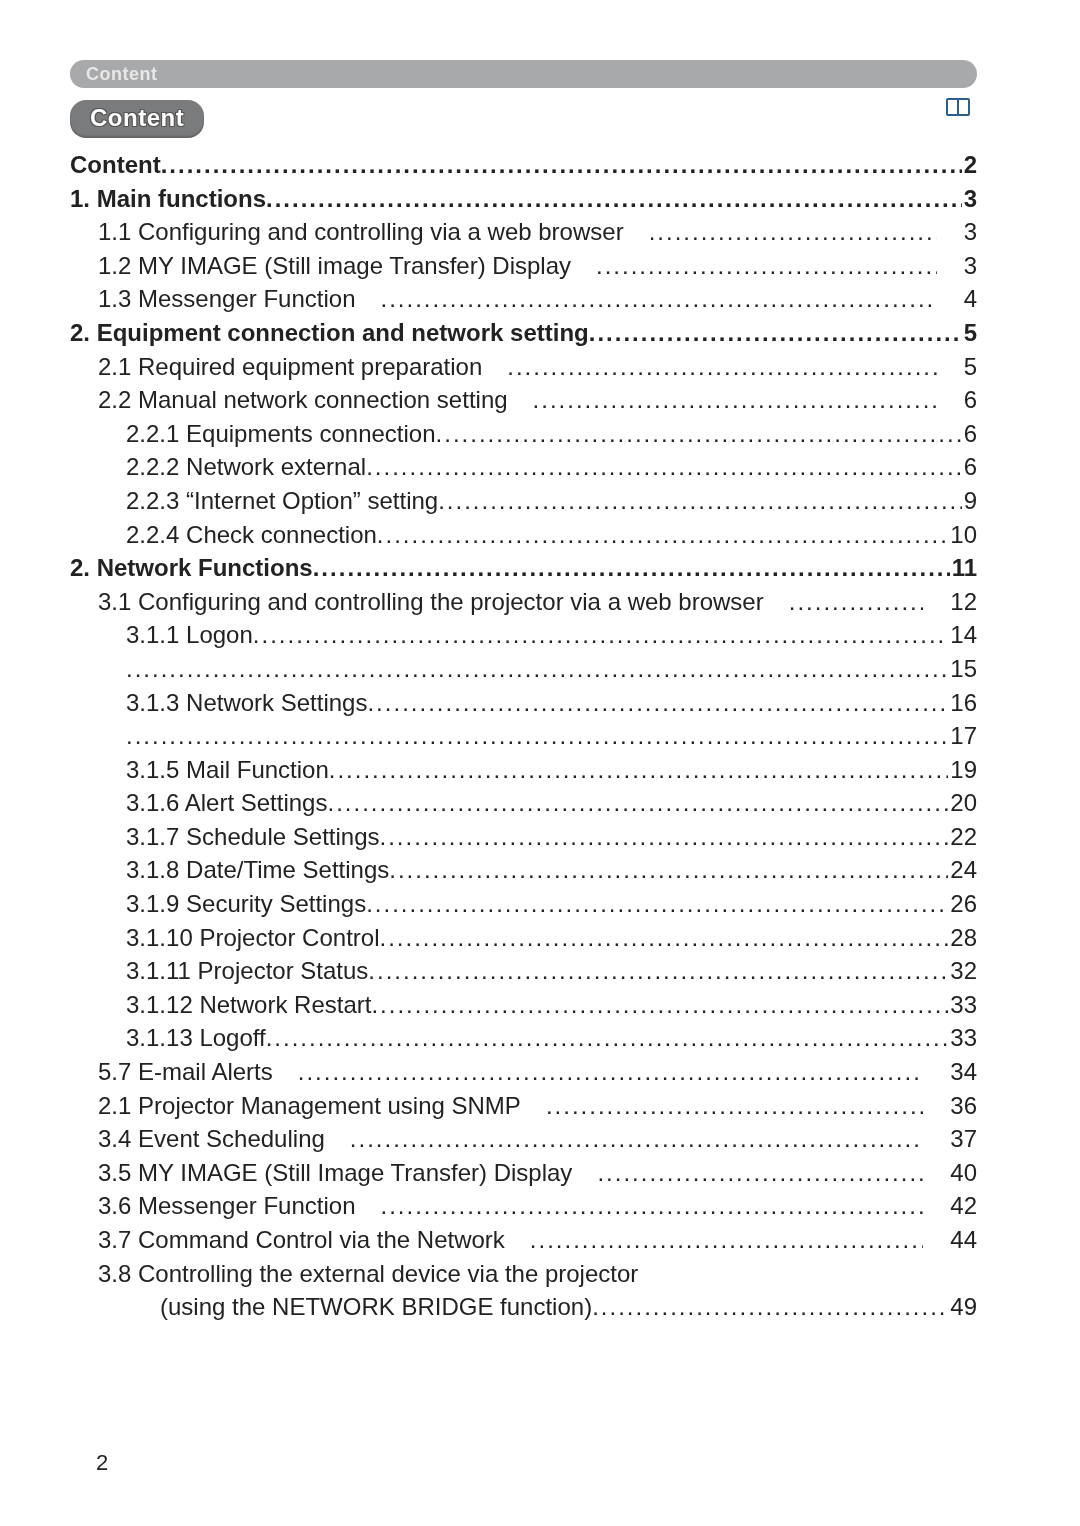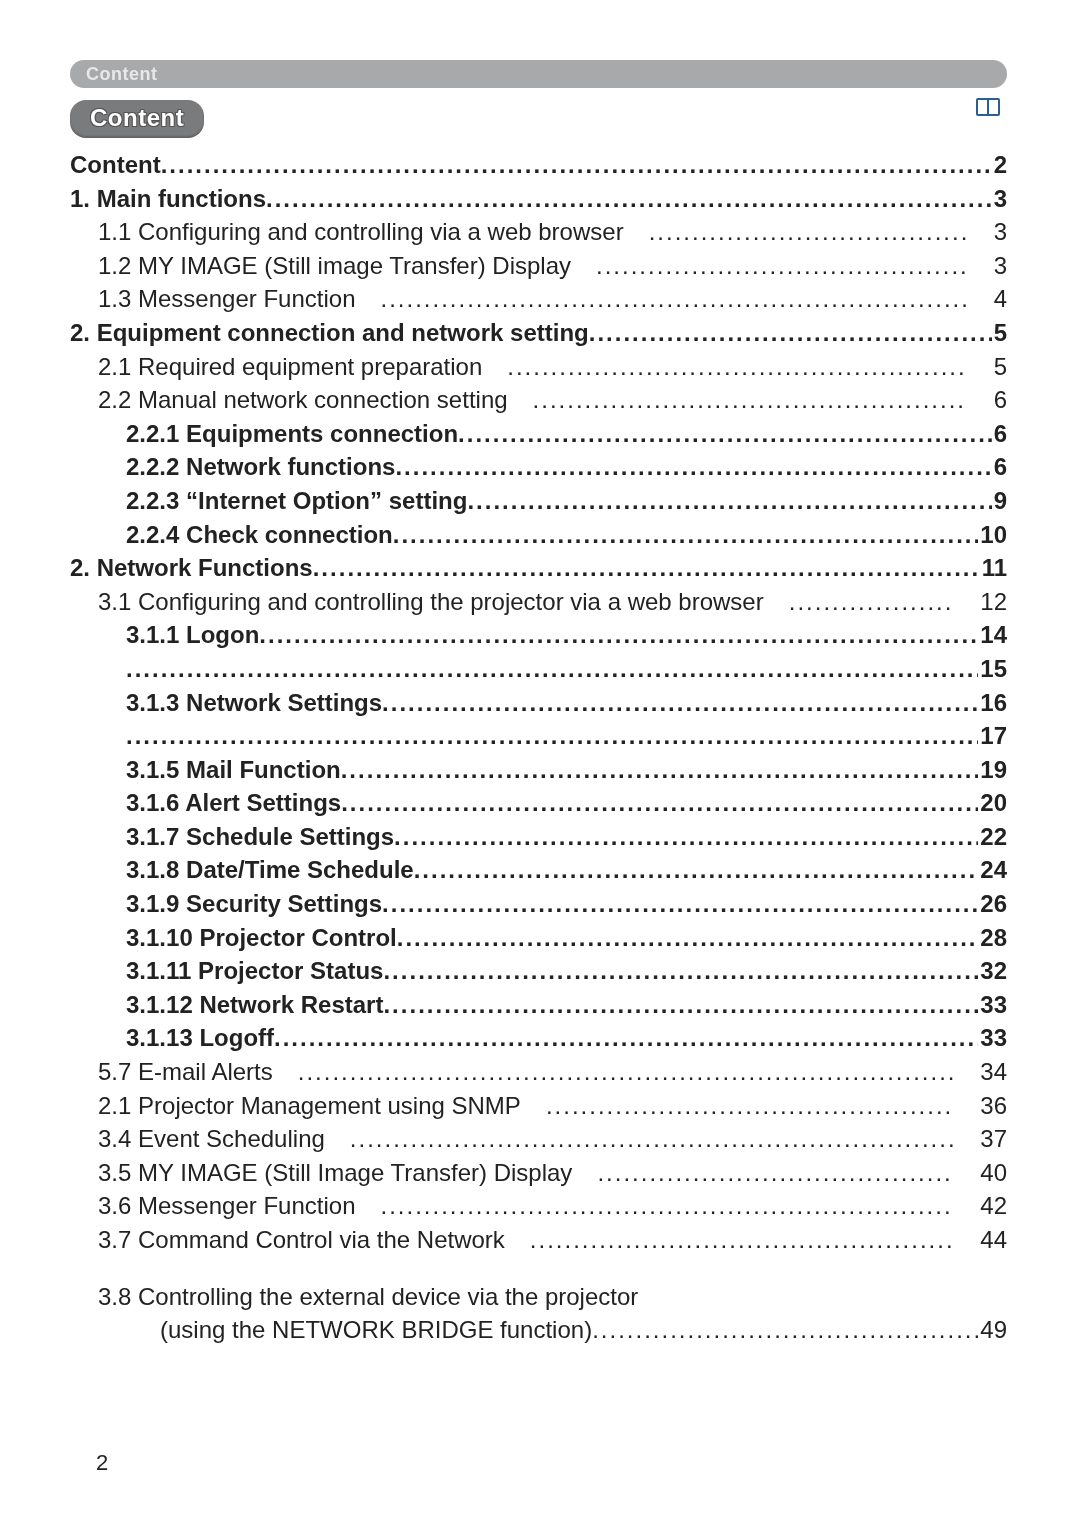--- a/index.html
+++ b/index.html
@@ -1,17 +1,17 @@
 <!DOCTYPE html>
 <html><head>
 <meta charset="utf-8">
 <style>
   * { box-sizing: border-box; margin: 0; padding: 0; }
   html, body { width: 1080px; height: 1526px; background: #fff; font-family: Arial, Helvetica, sans-serif; }
-  .page { width: 1080px; height: 1526px; padding: 60px 73px 40px 70px; position: relative; }
+  .page { width: 1080px; height: 1526px; padding: 60px 103px 40px 70px; position: relative; }
   .header-bar {
     background: #a8a9ab;
     border-radius: 14px 14px 14px 14px;
     height: 28px;
     display: flex;
     align-items: center;
     padding-left: 16px;
     margin-bottom: 12px;
   }
   .header-bar span {
@@ -54,22 +54,22 @@
     content: "............................................................................................................................................................................................................";
   }
   .toc .row.bold-dots .dots::after {
     content: "............................................................................................................................................................................................................";
     font-weight: bold;
   }
   .toc .row .pg { padding-left: 2px; }
   .lv0 { font-weight: 900; font-family: Arial, sans-serif; }
   .lv0 .label, .lv0 .pg { font-weight: 900; }
   .lv1 { padding-left: 28px; gap: 25px; }
-  .lv2 { padding-left: 56px; font-weight: bold; }
-  .wrap-row { padding-left: 28px; margin-top: 23px; }
+  .lv2 { padding-left: 56px; }
+  .wrap-row { padding-left: 28px; }
   .wrap-sub { padding-left: 90px; }
   .page-num { position: absolute; bottom: 50px; left: 96px; font-size: 22px; color: #222; }
 </style>
 </head>
 <body>
 
 <div class="page">
 
   <div class="header-bar">
     <span>Content</span>
@@ -130,21 +130,21 @@
         <span class="label">2.2 Manual network connection setting</span>
         <span class="dots"></span>
         <span class="pg">6</span>
       </div>
       <div class="row lv2">
         <span class="label">2.2.1 Equipments connection</span>
         <span class="dots"></span>
         <span class="pg">6</span>
       </div>
       <div class="row lv2">
-        <span class="label">2.2.2 Network functions</span>
+        <span class="label">2.2.2 Network external</span>
         <span class="dots"></span>
         <span class="pg">6</span>
       </div>
       <div class="row lv2">
         <span class="label">2.2.3 “Internet Option” setting</span>
         <span class="dots"></span>
         <span class="pg">9</span>
       </div>
       <div class="row lv2">
         <span class="label">2.2.4 Check connection</span>
@@ -188,21 +188,21 @@
         <span class="label">3.1.6 Alert Settings</span>
         <span class="dots"></span>
         <span class="pg">20</span>
       </div>
       <div class="row lv2">
         <span class="label">3.1.7 Schedule Settings</span>
         <span class="dots"></span>
         <span class="pg">22</span>
       </div>
       <div class="row lv2">
-        <span class="label">3.1.8 Date/Time Schedule</span>
+        <span class="label">3.1.8 Date/Time Settings</span>
         <span class="dots"></span>
         <span class="pg">24</span>
       </div>
       <div class="row lv2">
         <span class="label">3.1.9 Security Settings</span>
         <span class="dots"></span>
         <span class="pg">26</span>
       </div>
       <div class="row lv2">
         <span class="label">3.1.10 Projector Control</span>

